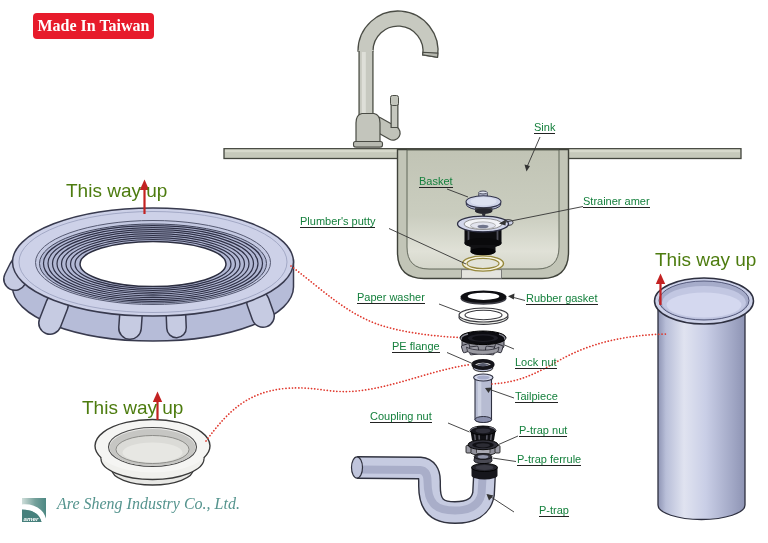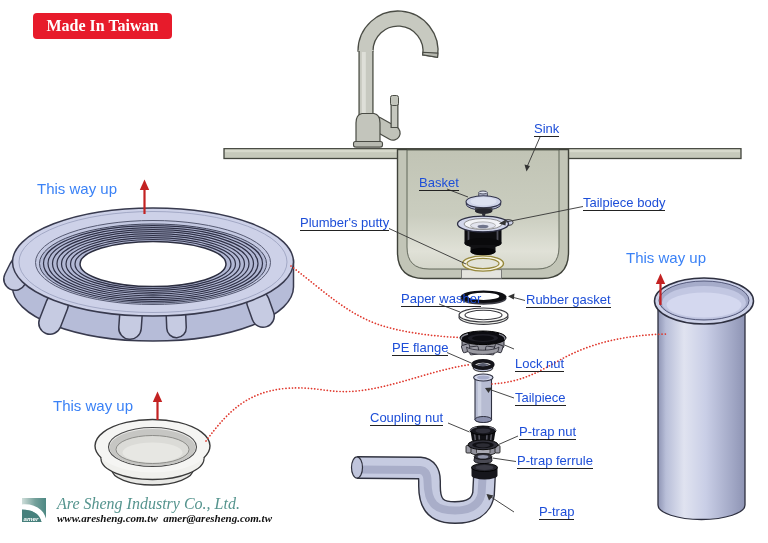--- a/index.html
+++ b/index.html
@@ -1,20 +1,20 @@
 <!DOCTYPE html>
 <html><head>
 <meta charset="utf-8">
 <style>
 html,body{margin:0;padding:0;background:#fff;}
 #page{position:relative;width:768px;height:543px;background:#ffffff;overflow:hidden;font-family:"Liberation Sans",sans-serif;}
-.lbl{position:absolute;font-size:13px;color:#1d4ed8;white-space:nowrap;}
+.lbl{position:absolute;font-size:11px;color:#15803d;white-space:nowrap;}
 .lbl span{border-bottom:1px solid #222;padding-bottom:0px;}
-.way{position:absolute;font-size:15px;color:#3b82f6;white-space:nowrap;}
-#badge{position:absolute;left:33px;top:13px;width:139px;height:26px;background:#e71b2b;border-radius:4px;
+.way{position:absolute;font-size:19px;color:#4d7c0f;white-space:nowrap;margin-left:29px;}
+#badge{position:absolute;left:33px;top:13px;width:121px;height:26px;background:#e71b2b;border-radius:4px;
  color:#fff;font-family:"Liberation Serif",serif;font-weight:bold;font-size:16px;text-align:center;line-height:26px;}
 #coname{position:absolute;left:57px;top:495px;font-family:"Liberation Serif",serif;font-style:italic;font-weight:normal;font-size:16px;color:#55948e;white-space:nowrap;}
 #comail{position:absolute;left:57px;top:512px;font-family:"Liberation Serif",serif;font-style:italic;font-weight:bold;font-size:11px;color:#111;white-space:nowrap;}
 </style>
 </head>
 <body>
 <div id="page">
 <svg width="768" height="543" viewBox="0 0 768 543" style="position:absolute;left:0;top:0;">
 <defs>
 <linearGradient id="gTube" x1="0" y1="0" x2="1" y2="0">
@@ -261,30 +261,29 @@
 </linearGradient>
 <rect x="22" y="498" width="24" height="24" fill="url(#gLogo)"></rect>
 <path d="M22,504.5 C33,503.5 43,508 46,518.5 L46,522 L41.5,522 C39.5,513 31,509.5 22,509.5 Z" fill="#ffffff"></path>
 <path d="M22,509.5 C31,509.5 39.5,513 41.5,522 L22,522 Z" fill="#46807c"></path>
 <text x="23.5" y="520.5" font-size="6.2" font-style="italic" font-weight="bold" fill="#fff" font-family="Liberation Sans,sans-serif">amer</text>
 </g>
 </svg>
 
 <div class="lbl" style="left:534px;top:121px;"><span>Sink</span></div>
 <div class="lbl" style="left:419px;top:175px;"><span>Basket</span></div>
-<div class="lbl" style="left:583px;top:195px;"><span>Tailpiece body</span></div>
+<div class="lbl" style="left:583px;top:195px;"><span>Strainer amer</span></div>
 <div class="lbl" style="left:300px;top:215px;"><span>Plumber's putty</span></div>
-<div class="lbl" style="left:357px;top:291px;margin-left:44px;"><span>Paper washer</span></div>
+<div class="lbl" style="left:357px;top:291px;"><span>Paper washer</span></div>
 <div class="lbl" style="left:526px;top:292px;"><span>Rubber gasket</span></div>
 <div class="lbl" style="left:392px;top:340px;"><span>PE flange</span></div>
 <div class="lbl" style="left:515px;top:340px;margin-top:16px;"><span>Lock nut</span></div>
 <div class="lbl" style="left:515px;top:390px;"><span>Tailpiece</span></div>
 <div class="lbl" style="left:370px;top:410px;"><span>Coupling nut</span></div>
 <div class="lbl" style="left:519px;top:424px;"><span>P-trap nut</span></div>
 <div class="lbl" style="left:517px;top:453px;"><span>P-trap ferrule</span></div>
 <div class="lbl" style="left:515px;top:504px;margin-left:24px;"><span>P-trap</span></div>
 <div class="way" style="left:37px;top:180px;">This way up</div>
 <div class="way" style="left:53px;top:397px;">This way up</div>
 <div class="way" style="left:626px;top:249px;">This way up</div>
 <div id="badge">Made In Taiwan</div>
 <div id="coname">Are Sheng Industry Co., Ltd.</div>
-<div id="comail">www.aresheng.com.tw&nbsp;&nbsp;amer@aresheng.com.tw</div>
 </div>
 
 </body></html>

